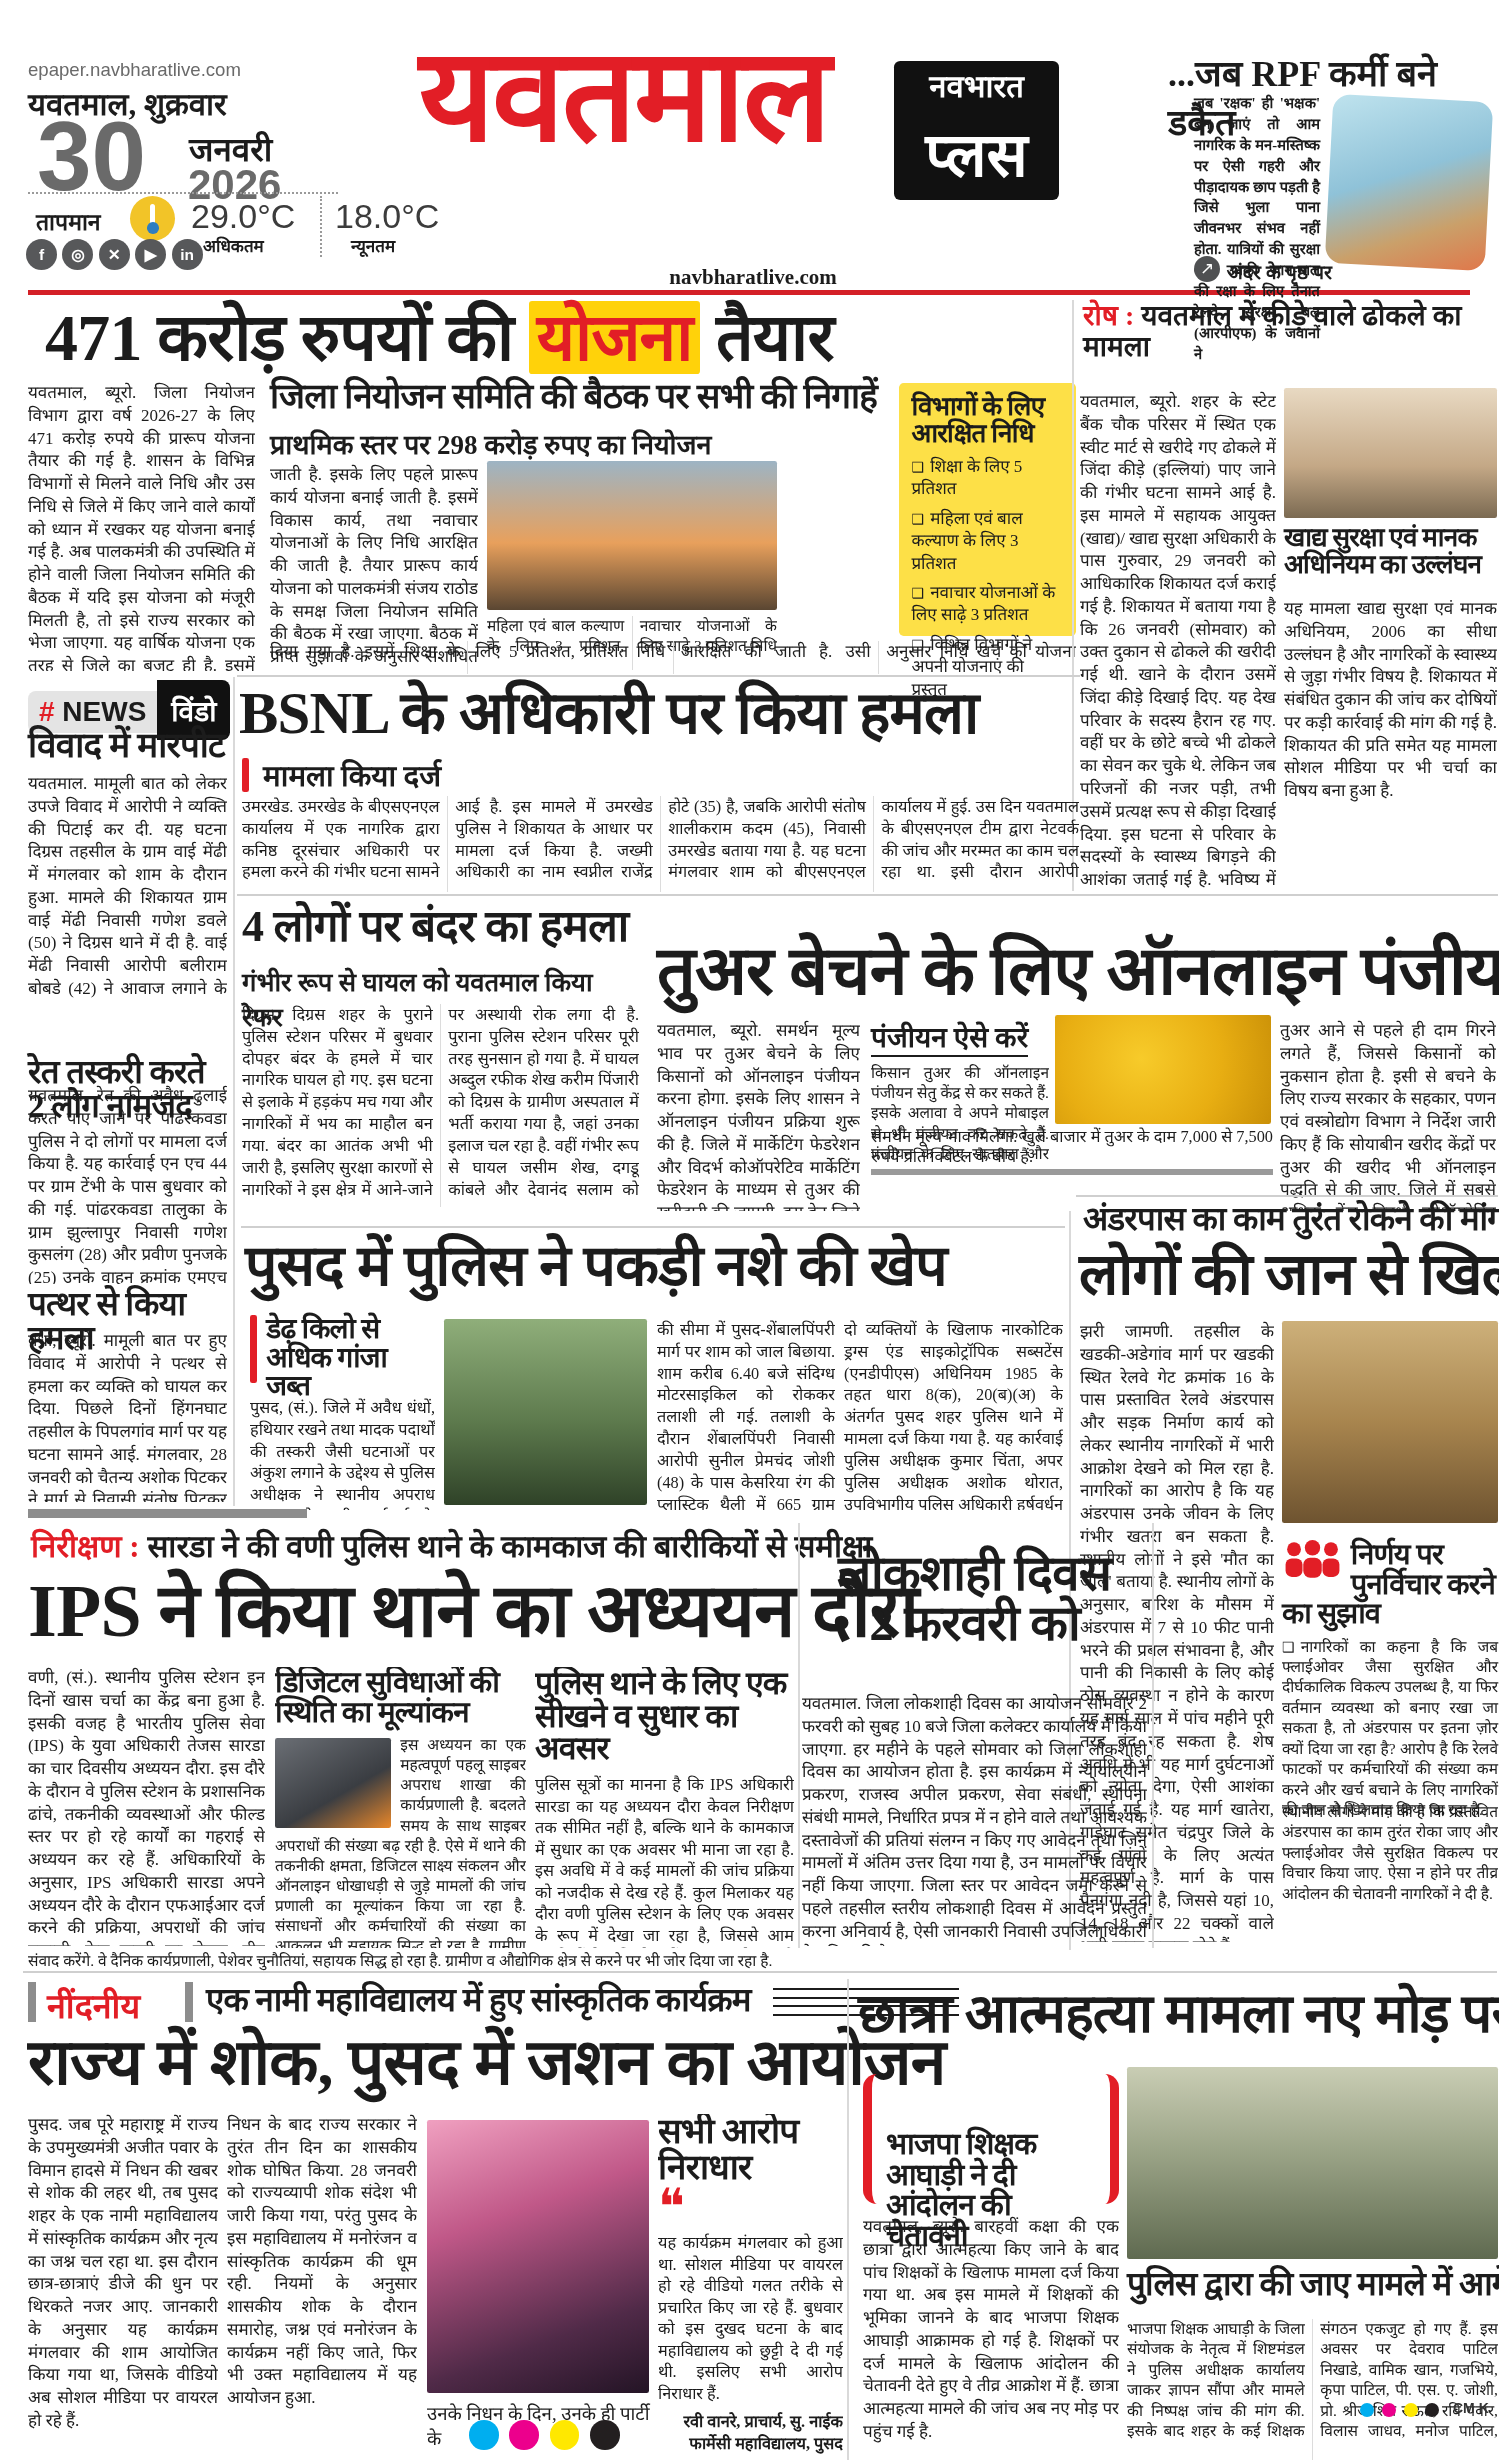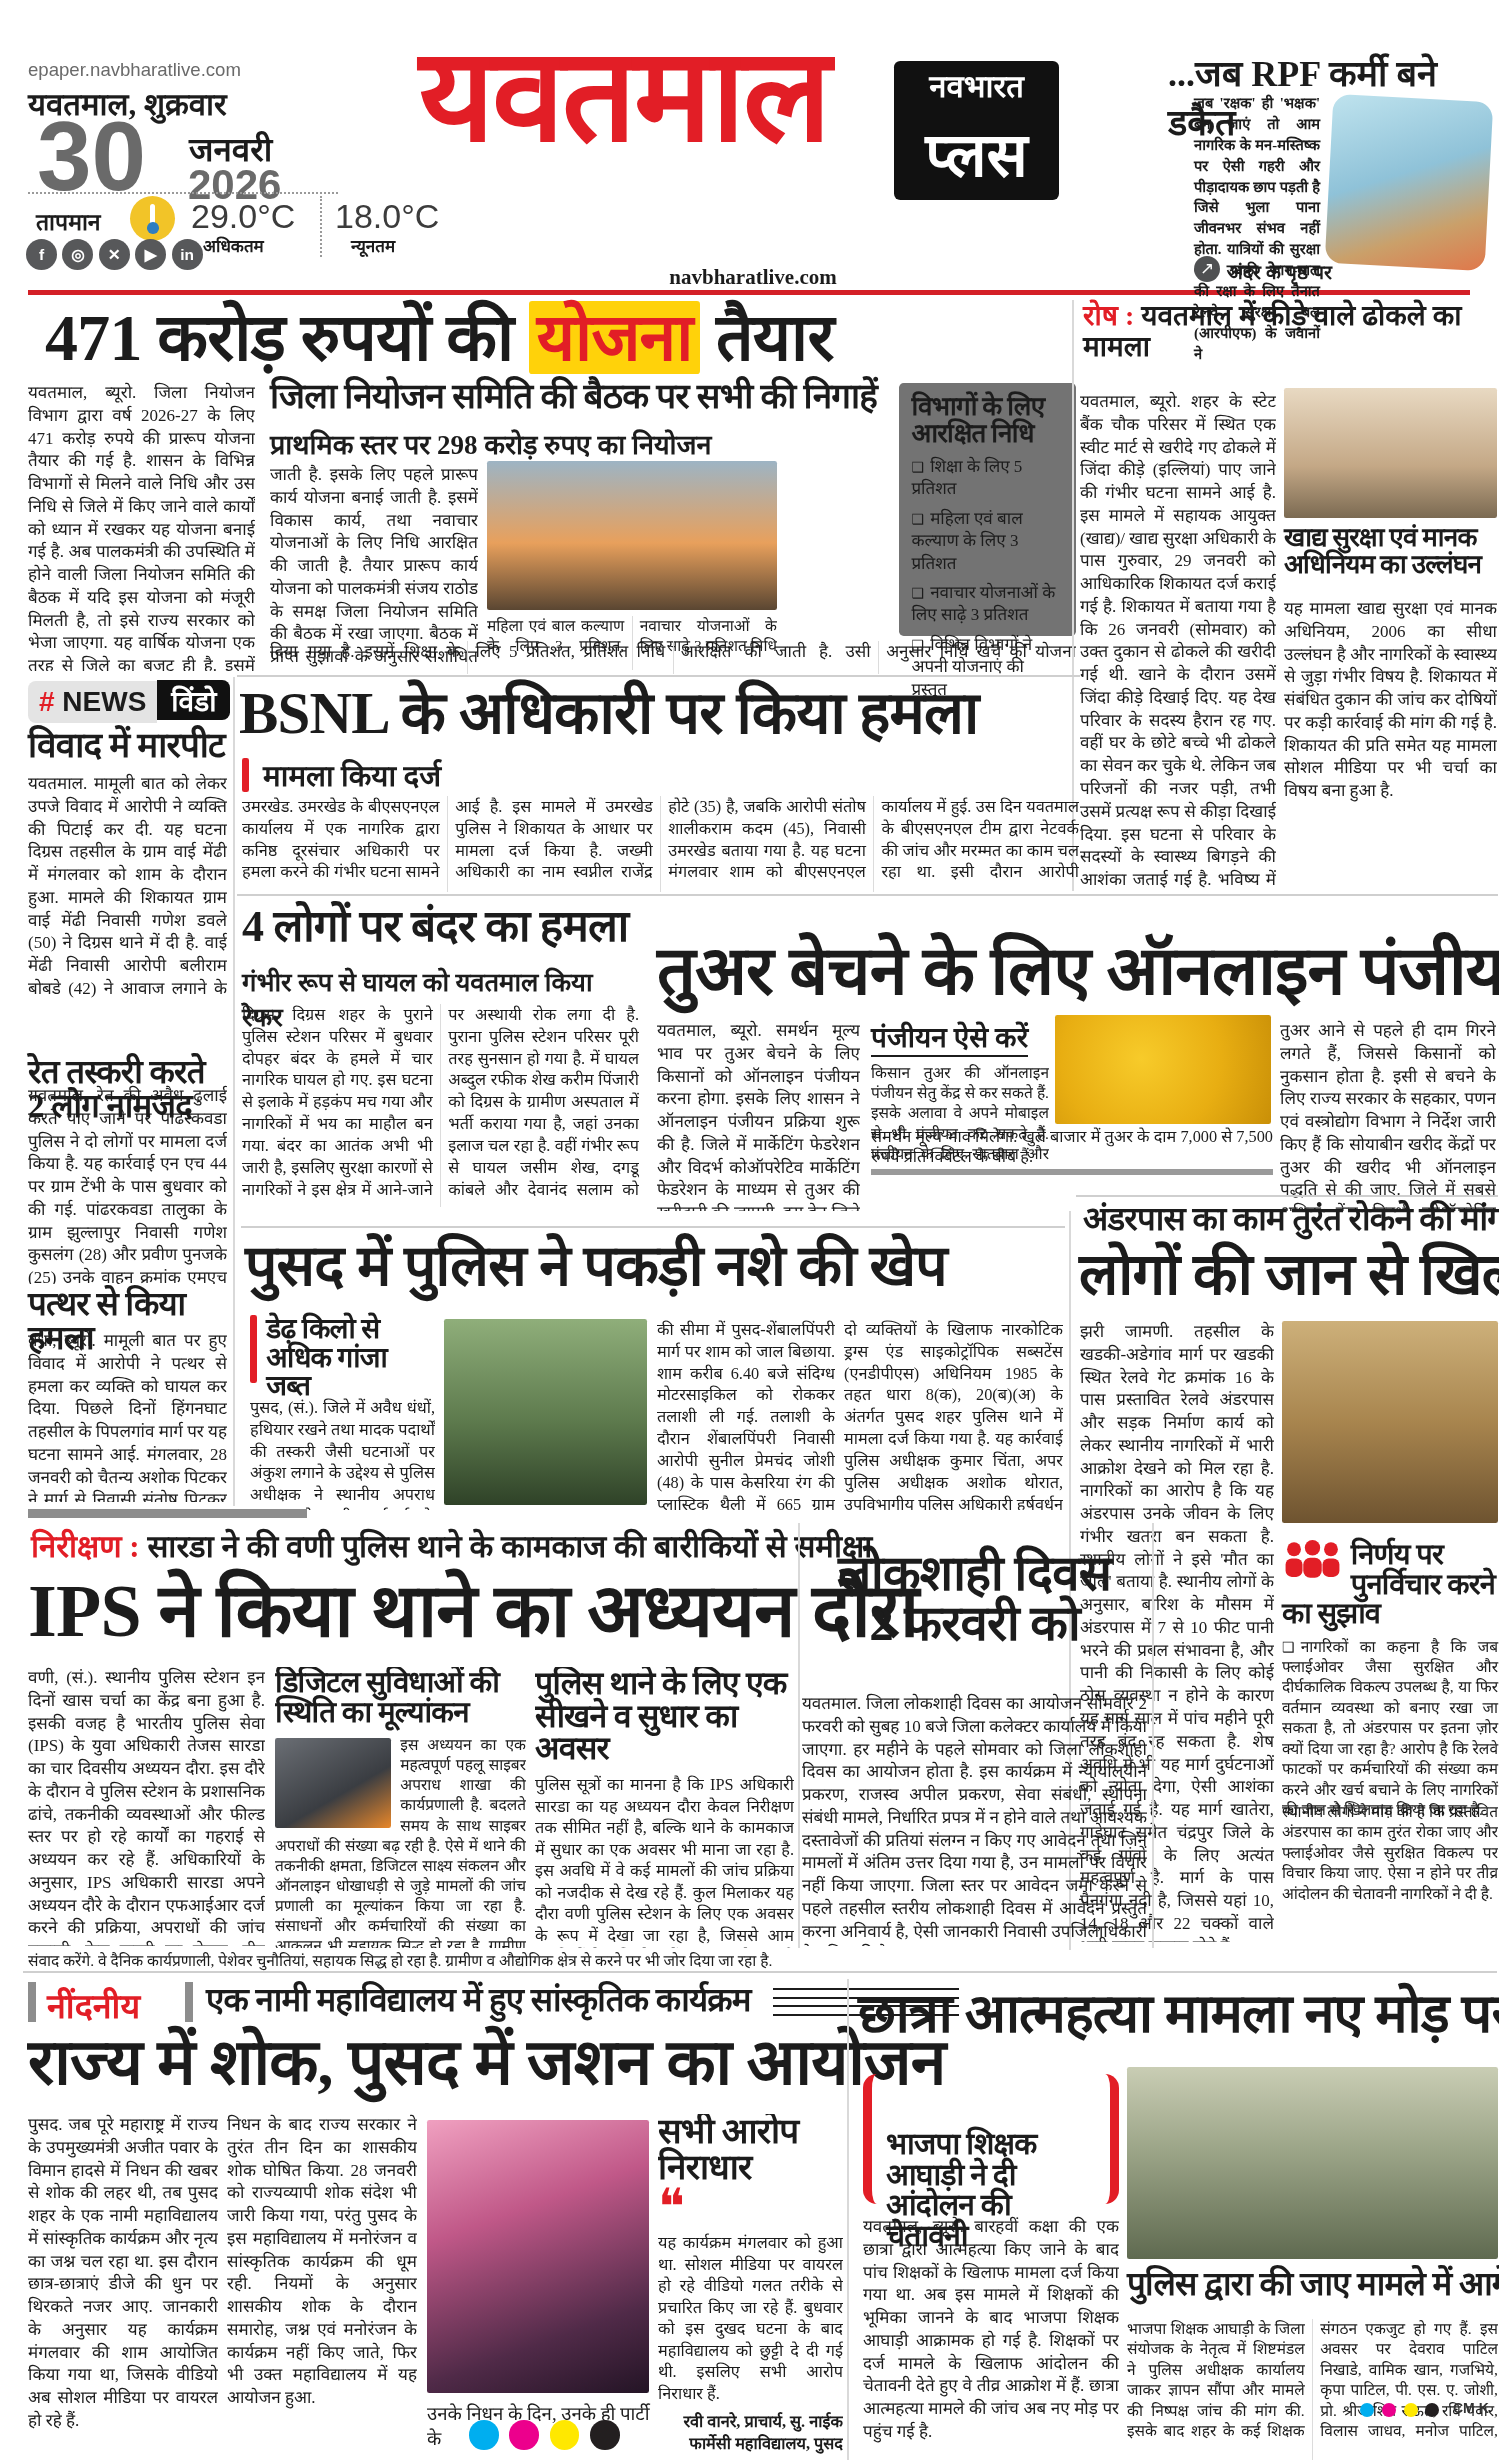--- a/index.html
+++ b/index.html
@@ -16,21 +16,21 @@
   .c2{column-count:2;column-gap:15.5px;column-rule:0.8px solid #dcdcdc;}
   .c4{column-count:4;column-gap:15.5px;column-rule:0.8px solid #dcdcdc;}
   .hl{line-height:1.02;letter-spacing:-0.8px;}
   .rule{background:#d42027;}
   .hr-gray{background:#cfcfcf;}
   .vr{background:#d9d9d9;width:1.6px;}
   .photo{border-radius:2.3px;}
   .dot{border-radius:50%;display:inline-block;}
   .redbar{display:inline-block;width:7px;background:#e21e26;border-radius:2.3px;}
   .kicker{line-height:1.1;}
-  .fundbox{background:#737373;border-radius:4.7px;}
+  .fundbox{background:#fde047;border-radius:4.7px;}
   .sq{font-size:14px;margin-right:6.2px;}
   .soc{width:31px;height:31px;border-radius:50%;background:#57585a;color:#fff;
        display:inline-flex;align-items:center;justify-content:center;
        font-family:"Liberation Sans",sans-serif;font-weight:700;font-size:15.5px;margin-right:5.4px;}
   .quotebox-mark{font-size:50px;color:#e21e26;line-height:.6;}
 </style>
 </head>
 <body>
 
 <div class="page">
@@ -97,21 +97,21 @@
     <span class="red">रोष :</span>
     <span>यवतमाल में कीड़े वाले ढोकले का मामला</span>
   </div>
   <div class="abs body-text j" style="left:1080px;top:391px;width:196px;height:497px;overflow:hidden;">यवतमाल, ब्यूरो. शहर के स्टेट बैंक चौक परिसर में स्थित एक स्वीट मार्ट से खरीदे गए ढोकले में जिंदा कीड़े (इल्लियां) पाए जाने की गंभीर घटना सामने आई है. इस मामले में सहायक आयुक्त (खाद्य)/ खाद्य सुरक्षा अधिकारी के पास गुरुवार, 29 जनवरी को आधिकारिक शिकायत दर्ज कराई गई है. शिकायत में बताया गया है कि 26 जनवरी (सोमवार) को उक्त दुकान से ढोकले की खरीदी गई थी. खाने के दौरान उसमें जिंदा कीड़े दिखाई दिए. यह देख परिवार के सदस्य हैरान रह गए. वहीं घर के छोटे बच्चे भी ढोकले का सेवन कर चुके थे. लेकिन जब परिजनों की नजर पड़ी, तभी उसमें प्रत्यक्ष रूप से कीड़ा दिखाई दिया. इस घटना से परिवार के सदस्यों के स्वास्थ्य बिगड़ने की आशंका जताई गई है. भविष्य में यवतमाल शहर में इस प्रकार नागरिकों के स्वास्थ्य से खिलवाड़ न हो, इसके लिए खाद्य सुरक्षा विभाग द्वारा निरंतर जांच की मांग भी की गई है.</div>
   <div class="abs photo" style="left:1284px;top:388px;width:213px;height:130px;background:linear-gradient(180deg,#e8d9c2 0%,#c4a886 60%,#7b6a52 100%);"></div>
   <div class="abs b hl" style="left:1284px;top:525px;width:213px;font-size:26px;">खाद्य सुरक्षा एवं मानक अधिनियम का उल्लंघन</div>
   <div class="abs body-text j" style="left:1284px;top:598px;width:213px;height:292px;overflow:hidden;">यह मामला खाद्य सुरक्षा एवं मानक अधिनियम, 2006 का सीधा उल्लंघन है और नागरिकों के स्वास्थ्य से जुड़ा गंभीर विषय है. शिकायत में संबंधित दुकान की जांच कर दोषियों पर कड़ी कार्रवाई की मांग की गई है. शिकायत की प्रति समेत यह मामला सोशल मीडिया पर भी चर्चा का विषय बना हुआ है.</div>
 
   <div class="abs vr" style="left:233px;top:677px;height:829px;"></div>
   <div class="abs" style="left:28px;top:680px;">
-    <span class="sans" style="display:inline-block;background:#e4e4e4;border-radius:7.8px 0 0 7.8px;padding:4.7px 11px;font-size:28px;font-weight:700;"><span class="red">#</span> <span>NEWS</span></span><span style="display:inline-block;background:#111;color:#fff;border-radius:0 7.8px 7.8px 0;padding:1px 14px;font-size:28px;font-weight:700;">विंडो</span>
+    <span class="sans" style="display:inline-block;background:#e4e4e4;border-radius:7.8px 0 0 7.8px;padding:4.7px 11px;font-size:28px;font-weight:700;"><span class="red">#</span> <span>NEWS</span></span><span style="display:inline-block;background:#111;color:#fff;border-radius:0 7.8px 7.8px 0;padding:11px 14px;font-size:28px;font-weight:700;">विंडो</span>
   </div>
   <div class="abs b hl" style="left:28px;top:728px;width:199px;font-size:35px;">विवाद में मारपीट</div>
   <div class="abs body-text j" style="left:28px;top:773px;width:199px;height:228px;overflow:hidden;">यवतमाल. मामूली बात को लेकर उपजे विवाद में आरोपी ने व्यक्ति की पिटाई कर दी. यह घटना दिग्रस तहसील के ग्राम वाई मेंढी में मंगलवार को शाम के दौरान हुआ. मामले की शिकायत ग्राम वाई मेंढी निवासी गणेश डवले (50) ने दिग्रस थाने में दी है. वाई मेंढी निवासी आरोपी बलीराम बोबडे (42) ने आवाज लगाने के बाद भी क्यों नहीं रूका. इस मामूली बात को लेकर गणेश के साथ विवाद किया और उसकी पिटाई कर दी. शिकायत अनुसार आरोपी के खिलाफ मामला दर्ज किया है.</div>
   <div class="abs b hl" style="left:28px;top:1056px;width:199px;font-size:33px;">रेत तस्करी करते 2 लोग नामजद</div>
   <div class="abs body-text j" style="left:28px;top:1085px;width:199px;height:199px;overflow:hidden;">यवतमाल. रेत की अवैध ढुलाई करते पाए जाने पर पांढरकवडा पुलिस ने दो लोगों पर मामला दर्ज किया है. यह कार्रवाई एन एच 44 पर ग्राम टेंभी के पास बुधवार को की गई. पांढरकवडा तालुका के ग्राम झुल्लापुर निवासी गणेश कुसलंग (28) और प्रवीण पुनजके (25) उनके वाहन क्रमांक एमएच 27 एएम 2050 में अवैध तरीके से रेत की ढुलाई कर रहे थे. इसी दौरान पुलिस ने वाहन रोककर जांच की. दोनों के खिलाफ पांढरकवडा थाने में रेत तस्करी की विभिन्न धाराओं में मामला दर्ज किया गया.</div>
   <div class="abs b hl" style="left:28px;top:1288px;width:199px;font-size:33px;">पत्थर से किया हमला</div>
   <div class="abs body-text j" style="left:28px;top:1330px;width:199px;height:172px;overflow:hidden;">वर्धा, ब्यूरो. मामूली बात पर हुए विवाद में आरोपी ने पत्थर से हमला कर व्यक्ति को घायल कर दिया. पिछले दिनों हिंगनघाट तहसील के पिपलगांव मार्ग पर यह घटना सामने आई. मंगलवार, 28 जनवरी को चैतन्य अशोक पिटकर ने मार्ग से निवासी संतोष पिटकर के वाहन को रोककर उससे विवाद किया. आरोपी ने पत्थर से हमला कर संतोष पिटकर के पैर से चैतन्य पर हमला कर दिया. इसमें वह जख्मी हुआ.</div>
 
   <div class="abs hr-gray" style="left:237px;top:675px;width:843px;height:1.6px;"></div>
   <div class="abs b hl" style="left:239px;top:683px;width:843px;font-size:59px;">BSNL के अधिकारी पर किया हमला</div>

